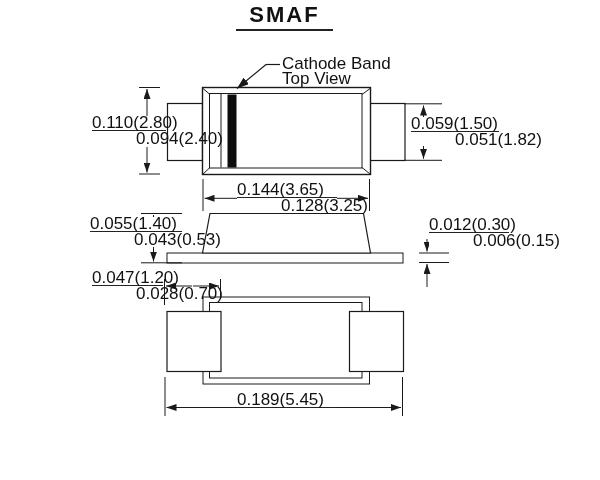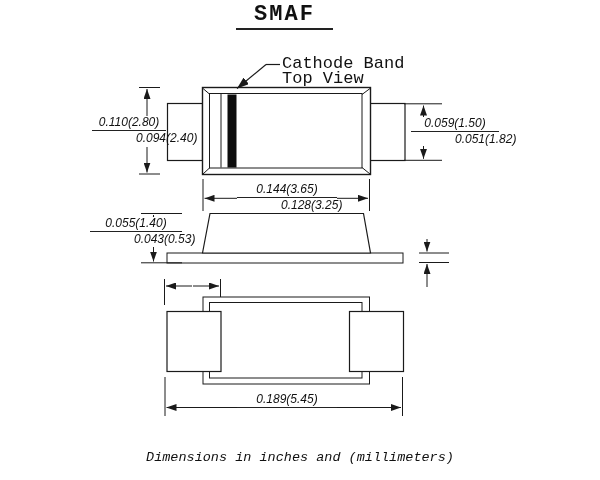--- a/index.html
+++ b/index.html
@@ -1,30 +1,30 @@
 <!DOCTYPE html>
 <html><head>
 <meta charset="utf-8">
 <style>
   html,body{margin:0;padding:0;background:#fff;}
   #canvas{
     position:relative;width:600px;height:480px;background:#fff;overflow:hidden;
     font-family:"Liberation Sans",sans-serif;color:#111;
   }
   svg{position:absolute;left:0;top:0;}
-  .abs{position:absolute;font-family:Liberation Mono, monospace;}
+  .abs{position:absolute;}
   #title{
     left:236px;top:2px;width:97px;text-align:center;
     font-size:22px;font-weight:bold;letter-spacing:2px;
     border-bottom:2px solid #222;padding-bottom:1px;
   }
   .callout{left:282px;font-size:17px;line-height:14px;white-space:nowrap;}
   .frac{
-    position:absolute;font-style:italic;font-size:12px;line-height:13px;
-    text-align:center;background:#fff;white-space:nowrap;z-index:2;
+    position:absolute;font-size:17px;line-height:13px;
+    text-align:left;background:#fff;white-space:nowrap;z-index:2;
   }
   .frac .t{border-bottom:1.2px solid #222;padding-bottom:1px;}
   .frac .b{padding-top:1px;margin-left:44px;}
   #footer{
     left:0;top:450px;width:600px;text-align:center;
     font-style:italic;font-size:13.5px;
   }
 </style>
 </head>
 <body>
@@ -135,20 +135,27 @@
   <div class="frac" style="left:237px;top:183px;width:100px">
     <div class="t">0.144(3.65)</div>
     <div class="b">0.128(3.25)</div>
   </div>
 
   <div class="frac" style="left:90px;top:217px;width:92px">
     <div class="t">0.055(1.40)</div>
     <div class="b">0.043(0.53)</div>
   </div>
 
+  <div class="frac" style="left:429px;top:218px;width:80px">
+    <div class="t">0.012(0.30)</div>
+    <div class="b">0.006(0.15)</div>
+  </div>
 
+  <div class="frac" style="left:92px;top:271px;width:71px">
+    <div class="t">0.047(1.20)</div>
+    <div class="b">0.028(0.70)</div>
+  </div>
 
   <div class="frac" style="left:237px;top:393px;width:100px">
     <div class="t">0.189(5.45)</div>
   </div>
 
-  <div id="footer" class="abs">Dimensions in inches and (millimeters)</div>
 </div>
 
 </body></html>

